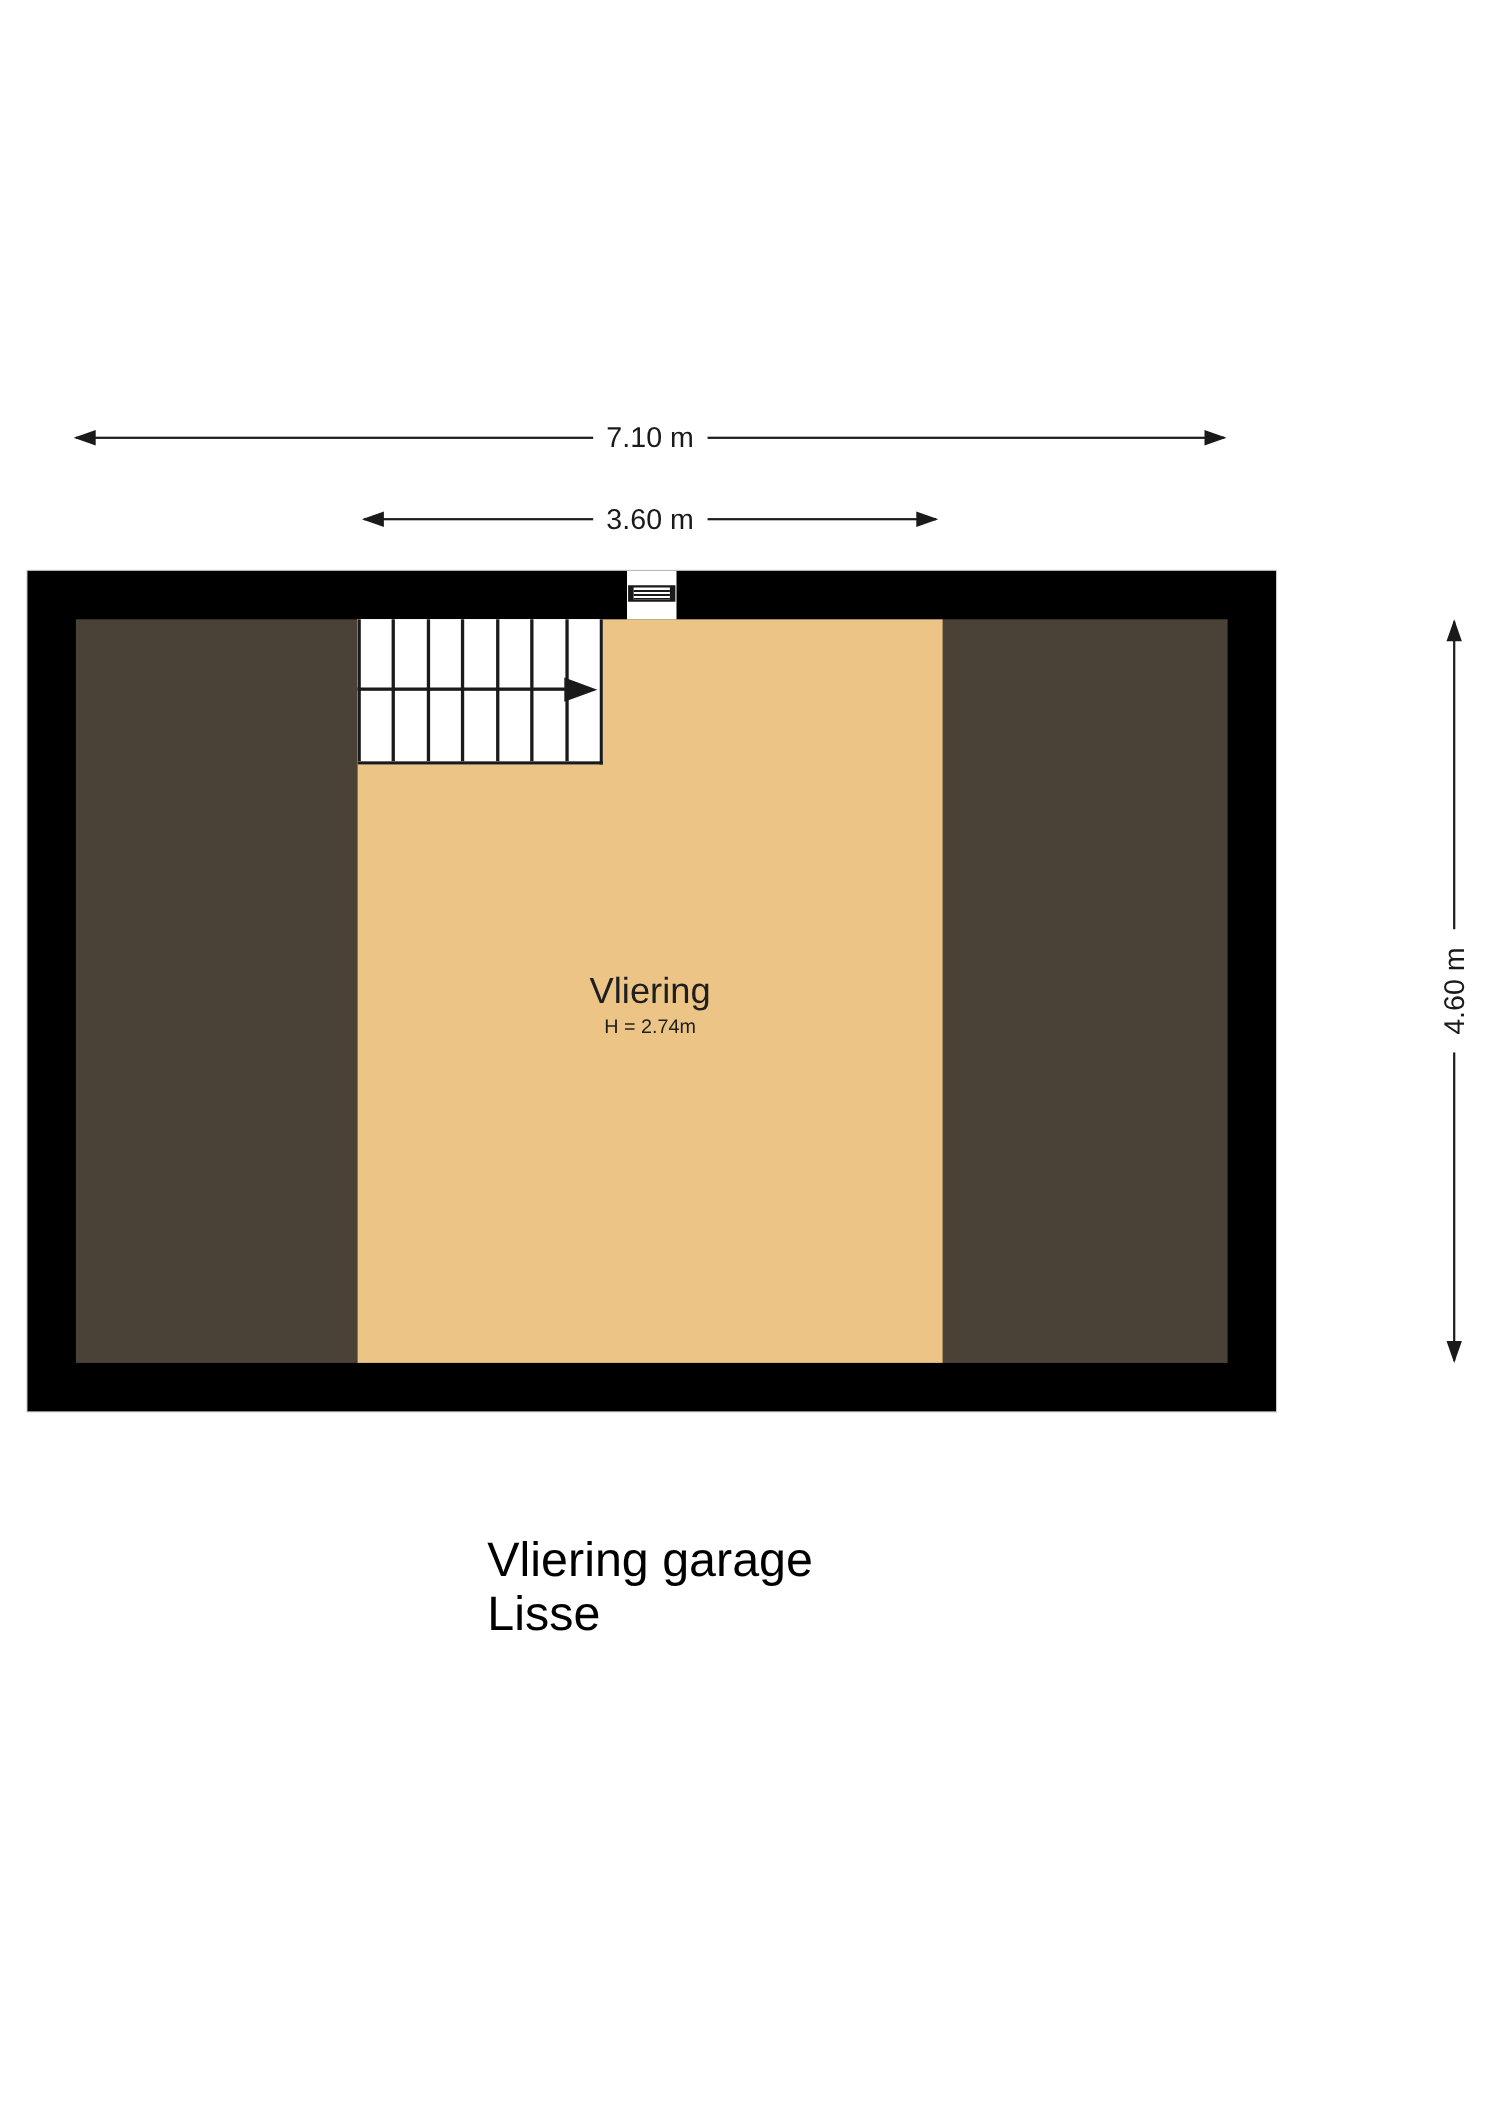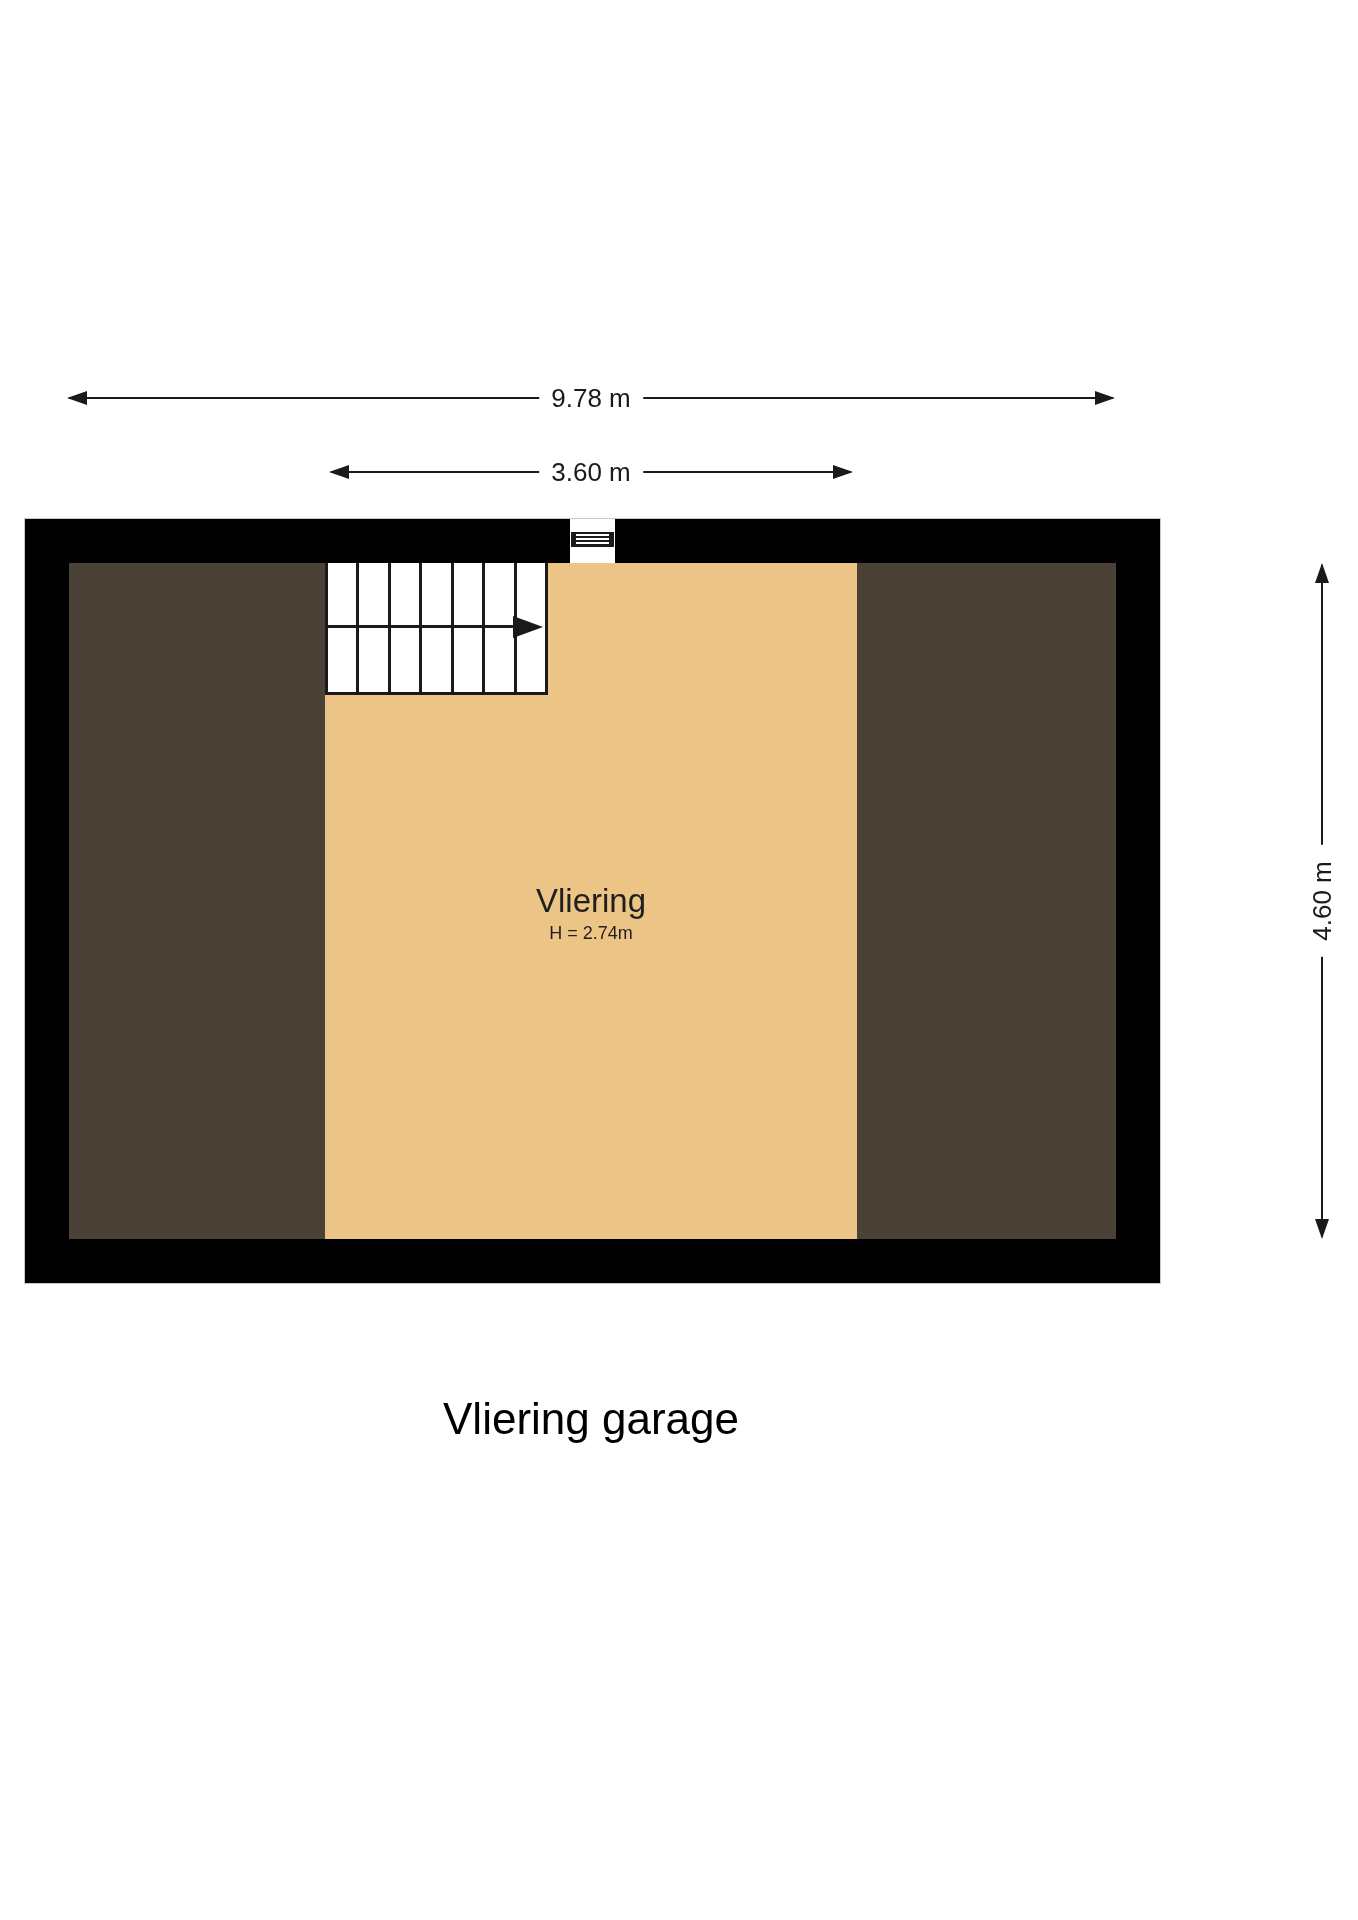--- a/index.html
+++ b/index.html
@@ -91,21 +91,21 @@
     white-space:nowrap;
   }
 </style>
 </head>
 <body>
 
 <div class="abs hdim" style="left:67px; top:391px; width:1048px;">
   <div class="hline"></div>
   <div class="ah ah-left"></div>
   <div class="ah ah-right"></div>
-  <span class="dimlabel">9.78 m</span>
+  <span class="dimlabel">7.10 m</span>
 </div>
 
 <div class="abs hdim" style="left:329px; top:465px; width:524px;">
   <div class="hline"></div>
   <div class="ah ah-left"></div>
   <div class="ah ah-right"></div>
   <span class="dimlabel">3.60 m</span>
 </div>
 
 <div class="abs plan">
@@ -141,13 +141,14 @@
   <span class="dimlabel dimlabel-v">4.60 m</span>
 </div>
 
 <div class="abs room-label">
   <div class="room-name">Vliering</div>
   <div class="room-height">H = 2.74m</div>
 </div>
 
 <div class="abs plan-title">
   <div>Vliering garage</div>
+  <div>Lisse</div>
 </div>
 
 </body></html>

